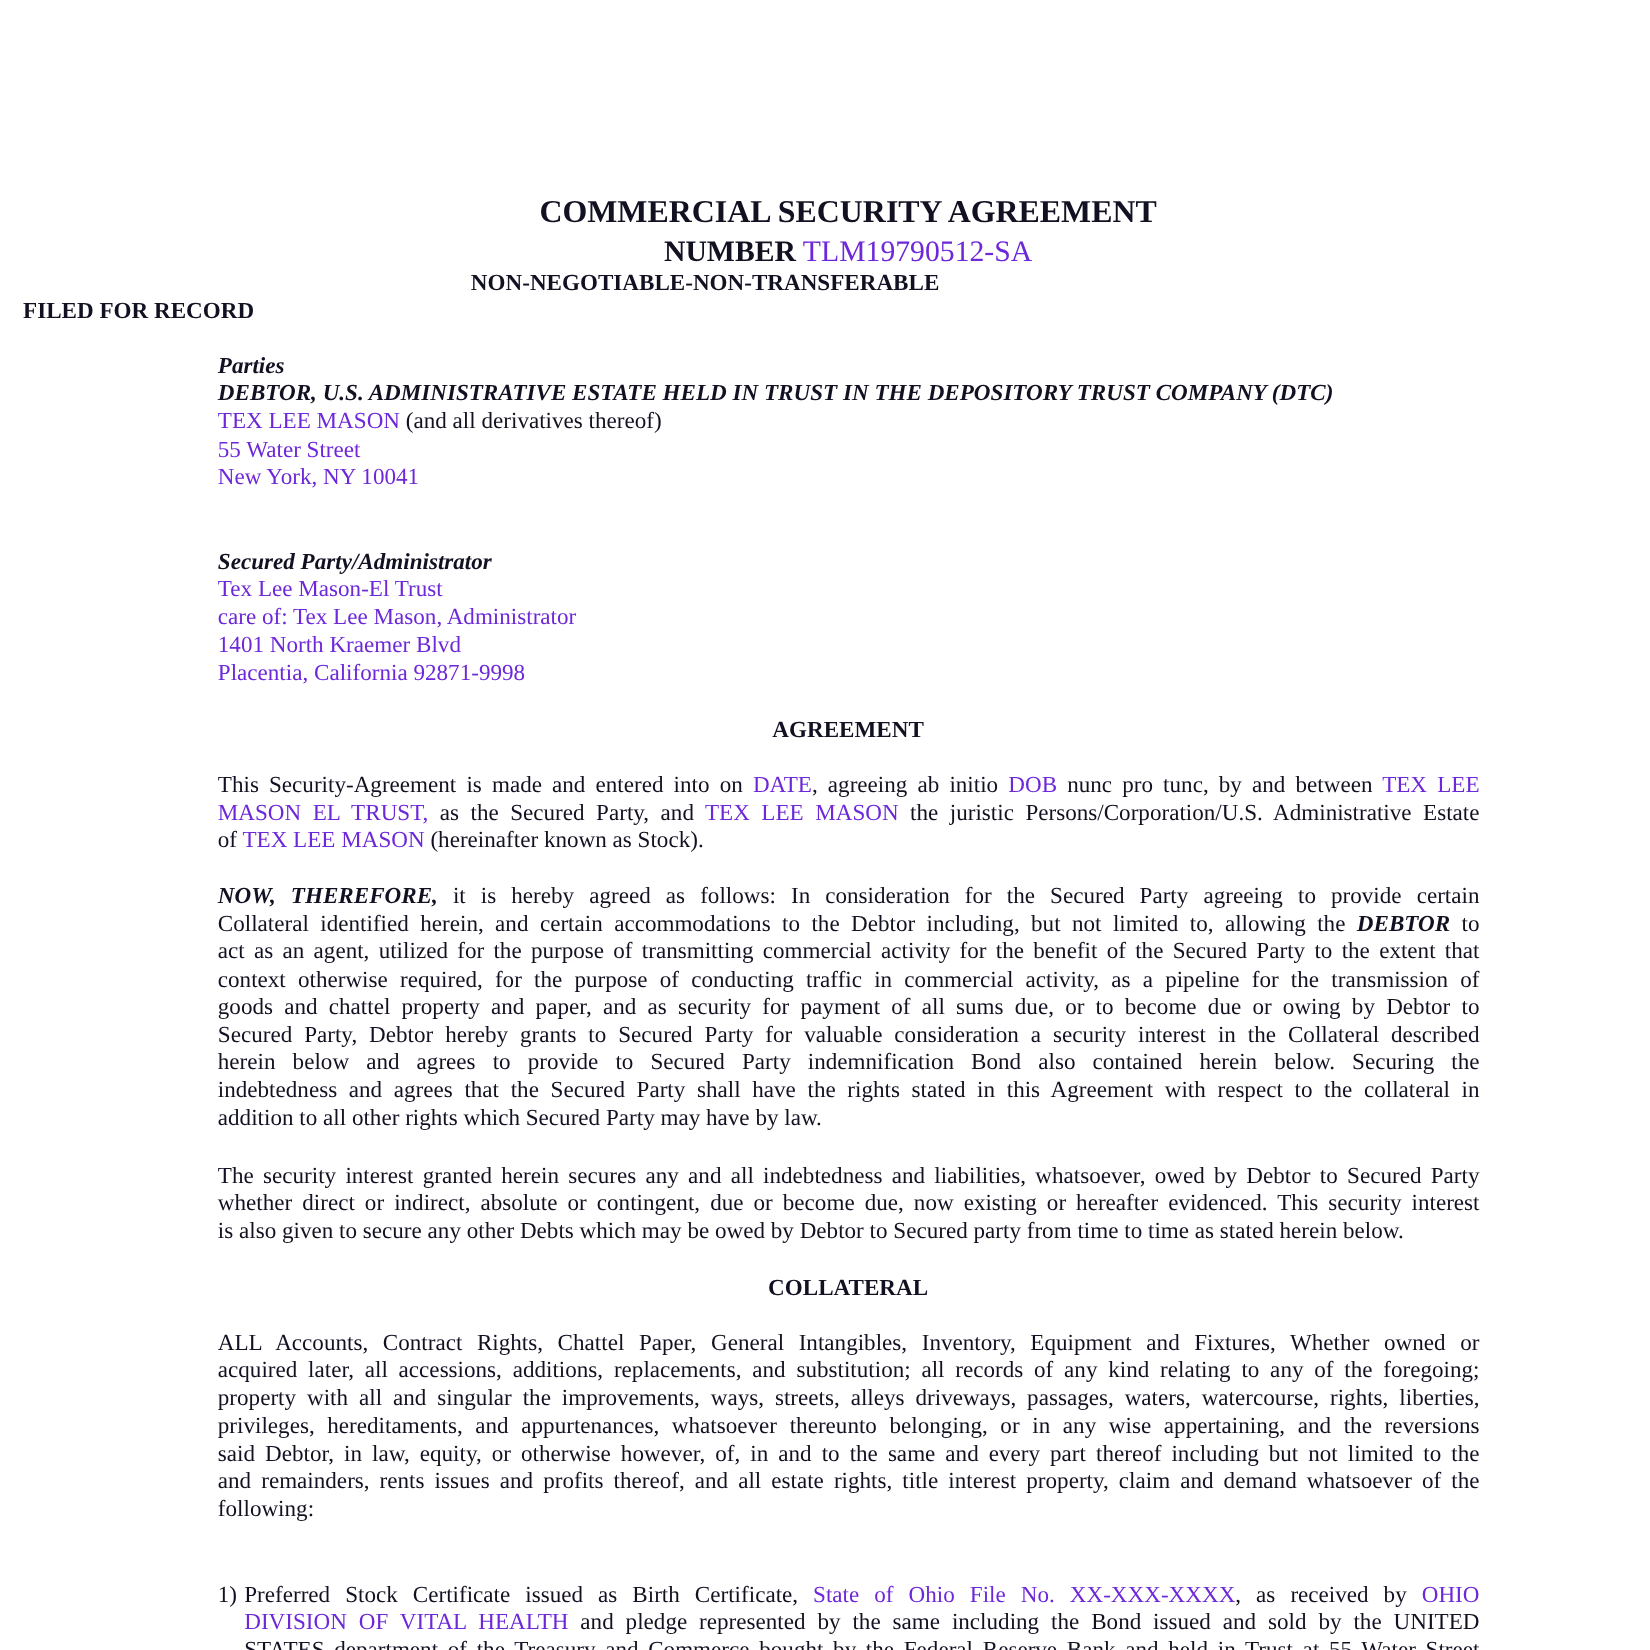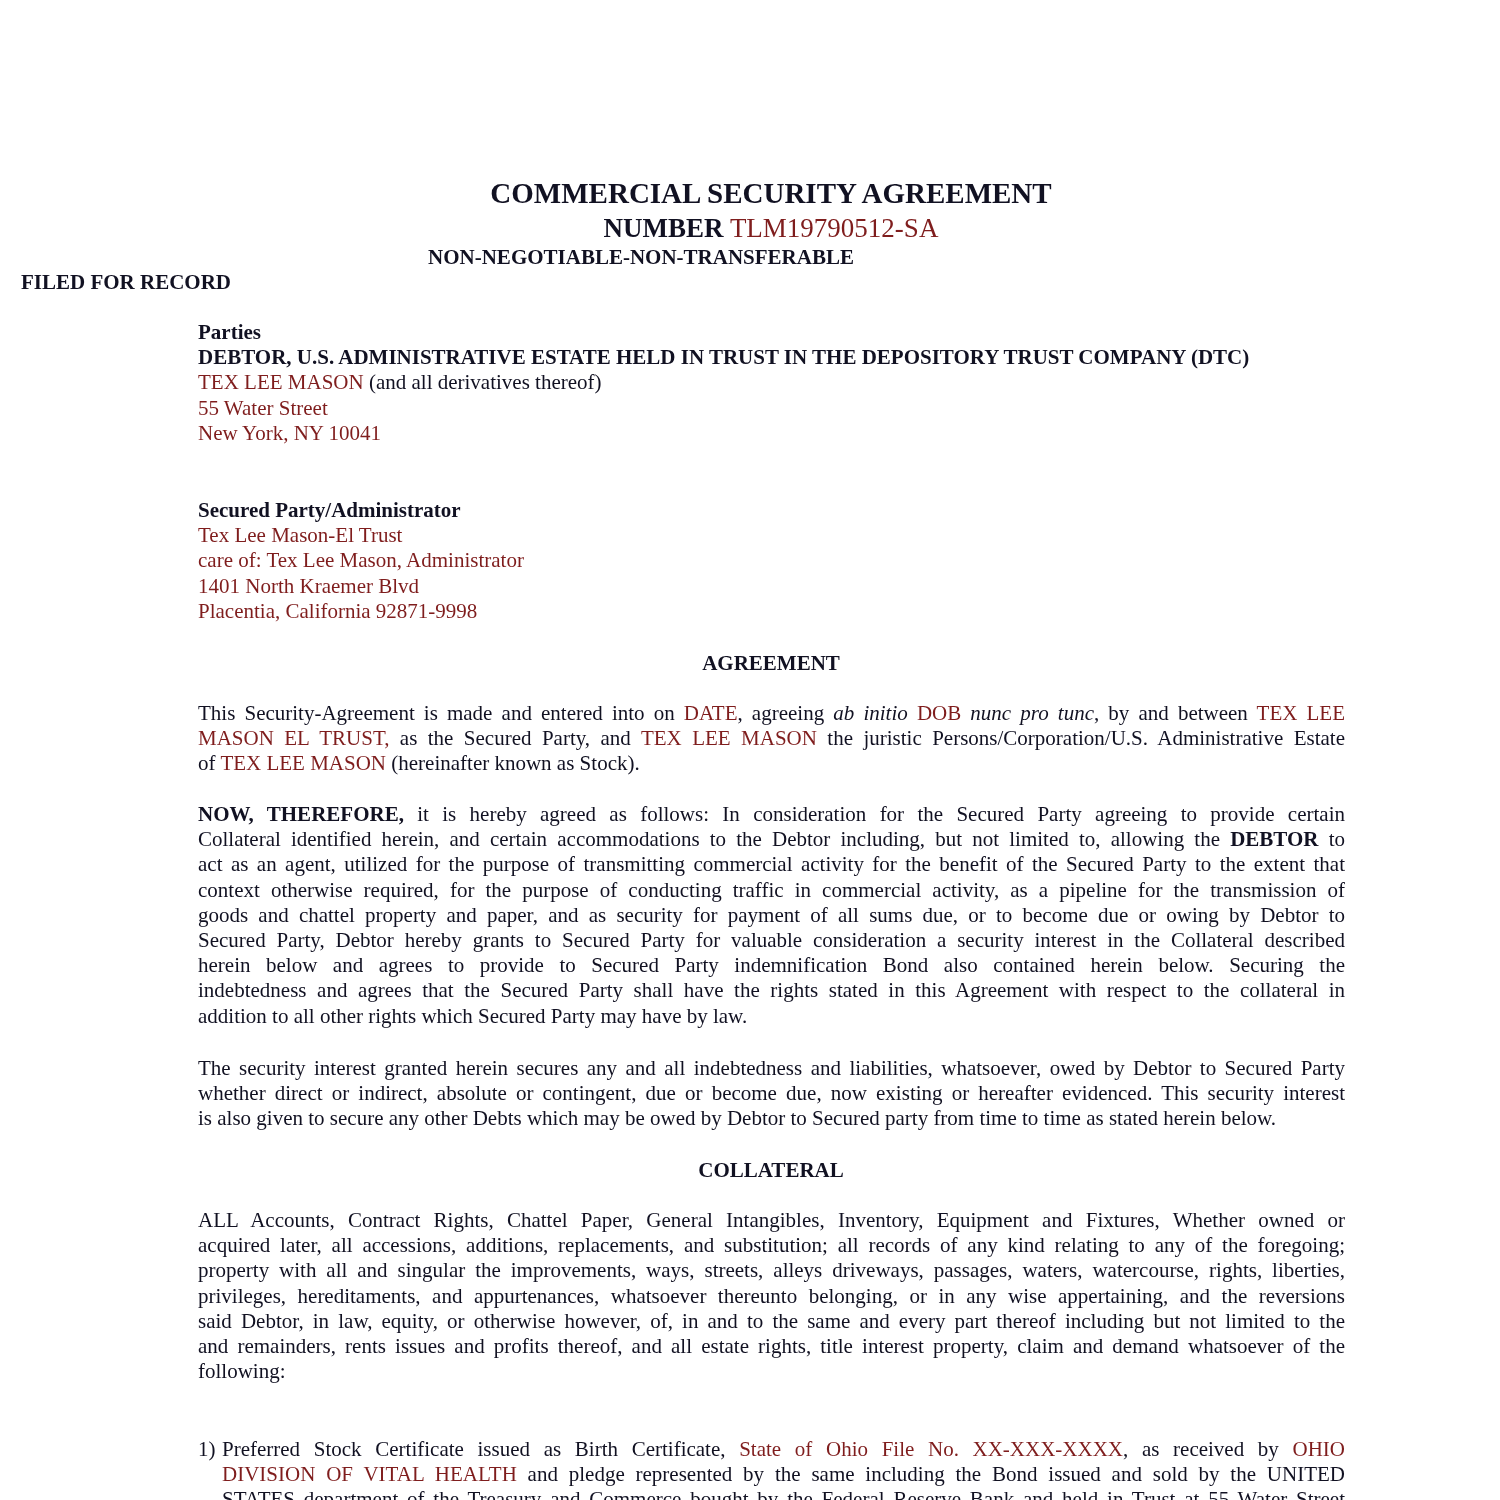--- a/index.html
+++ b/index.html
@@ -2,23 +2,23 @@
 <html><head>
 <meta charset="utf-8">
 <style>
   html, body { margin: 0; padding: 0; background: #ffffff; }
   body {
     width: 1500px; height: 1500px; overflow: hidden; position: relative;
     font-family: "Liberation Serif", "DejaVu Serif", serif;
     color: #111122;
   }
   .page { position: absolute; left: 0; top: 0; width: 1500px; height: 1500px; margin-left: 21px; }
-  .red { color: #7f1d1d; }
-  .b { font-weight: bold; }
-  .i { font-style: italic; }
+  .red { color: #6d28d9; }
+  .b { font-weight: bold; font-style: italic; }
+  .i { }
 
   .title1 { position: absolute; left: 0; width: 1500px; top: 176px; font-size: 29px; font-weight: bold; text-align: center; line-height: 34px; }
   .title2 { position: absolute; left: 0; width: 1500px; top: 212px; font-size: 27px; text-align: center; line-height: 32px; }
   .title2 .lbl { font-weight: bold; }
   .title3 { position: absolute; left: 0; width: 1240px; top: 245px; font-size: 21px; font-weight: bold; text-align: center; line-height: 25px; }
   .title4 { position: absolute; left: 0; width: 1500px; top: 270px; font-size: 21px; font-weight: bold; line-height: 25px; }
 
   .block { position: absolute; left: 177px; width: 1147px; font-size: 21px; line-height: 25.2px; }
   .line { display: block; white-space: nowrap; }
   .justline { display: block; text-align: justify; text-align-last: justify; white-space: normal; }

